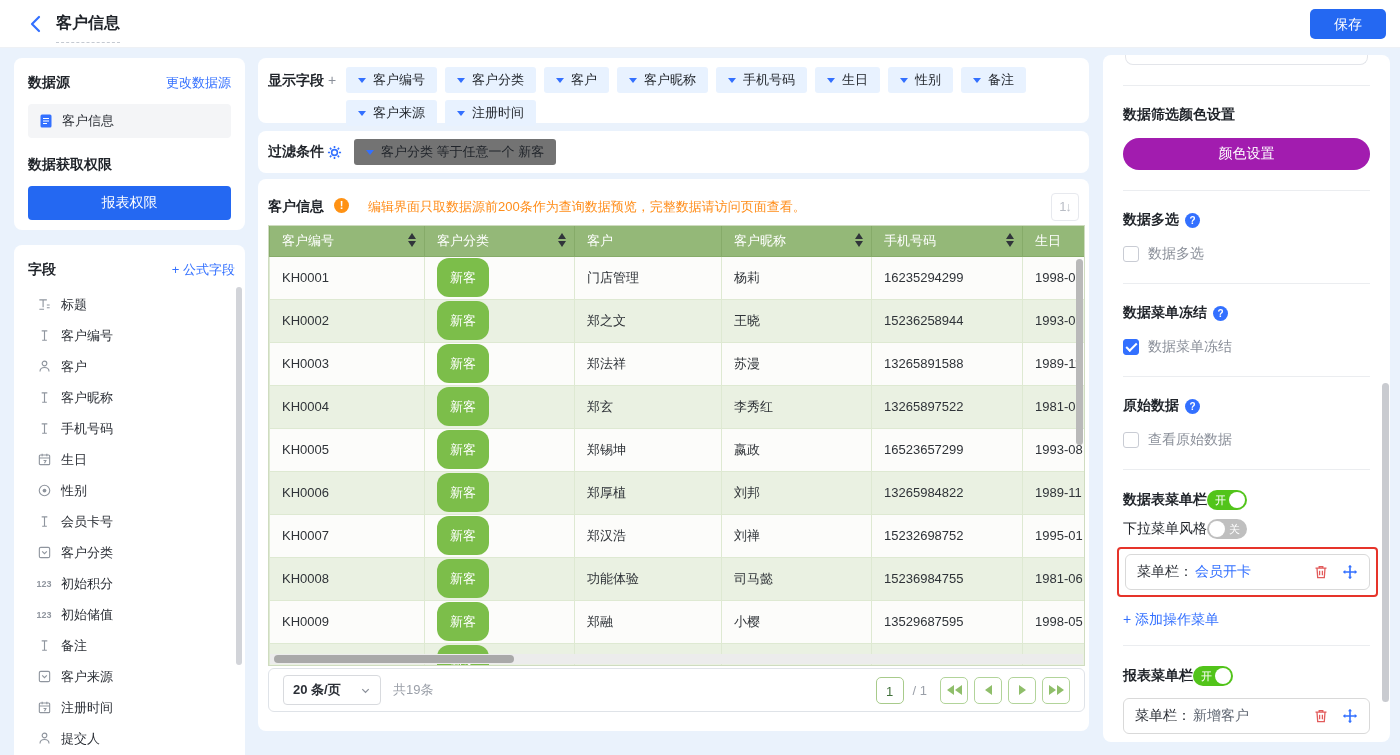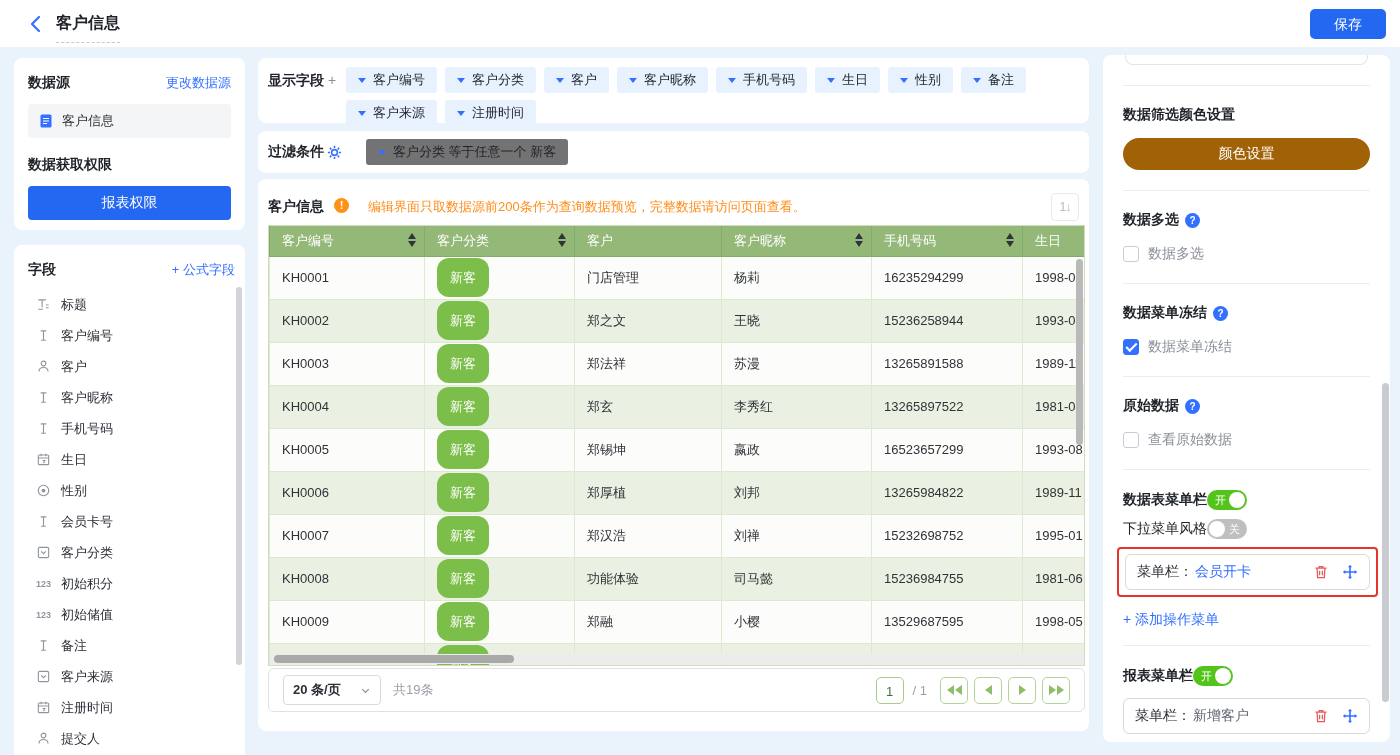--- a/index.html
+++ b/index.html
@@ -20,32 +20,32 @@
   .sec-head { display:flex; justify-content:space-between; align-items:center; }
   .sec-title { font-size:14px; font-weight:bold; color:#1f2329; }
   .blue-link { color:#3370ff; font-size:13px; cursor:pointer; text-decoration:none; }
   .ds-item { margin-top:12px; height:34px; background:#f4f5f7; border-radius:4px; display:flex; align-items:center; gap:8px; padding:0 10px; color:#2b2f36; }
   .perm-btn { margin-top:12px; height:34px; width:100%; background:#2468f2; border:none; border-radius:4px; color:#fff; font-size:14px; cursor:pointer; }
   .lcard1 .sec-title.mt { margin-top:18px; display:block; }
 
   .lcard2 { left:14px; top:245px; width:231px; height:520px; padding:16px 10px 0 14px; overflow:hidden; }
   .field-list { margin-top:10px; }
   .f-item { height:31px; display:flex; align-items:center; gap:9px; padding-left:8px; color:#2b2f36; font-size:13px; cursor:pointer; border-radius:4px; }
-  .f-ico { width:16px; height:16px; display:flex; align-items:center; color:#8f959e; flex:none; }
+  .f-ico { width:16px; height:16px; display:flex; align-items:center; justify-content:center; color:#8f959e; flex:none; }
   .num-ico { font-size:9px; color:#8f959e; letter-spacing:0; font-weight:bold; }
   .l-scroll { position:absolute; right:3px; top:42px; width:6px; height:378px; background:#d2d4d9; border-radius:3px; }
 
   
   .mcardA { left:258px; top:58px; width:831px; height:65px; padding:9px 10px; display:flex; gap:10px; }
   .row-label { font-size:14px; color:#1f2329; white-space:nowrap; padding-top:5px; font-weight:bold; }
   .plus-gray { color:#8a8f99; font-weight:normal; }
   .chips { display:flex; flex-wrap:wrap; gap:7px 8px; align-content:flex-start; }
   .chip { background:#e8f2ff; border-radius:3px; height:26px; display:inline-flex; align-items:center; padding:0 12px; font-size:13px; color:#1f2329; cursor:pointer; }
   .tri { width:0; height:0; border-left:4px solid transparent; border-right:4px solid transparent; border-top:5px solid #3370ff; display:inline-block; margin-right:7px; }
-  .mcardB { left:258px; top:131px; width:831px; height:42px; padding:8px 10px; display:flex; gap:24px; align-items:center; }
+  .mcardB { left:258px; top:131px; width:831px; height:42px; padding:8px 10px; display:flex; gap:12px; align-items:center; }
   .mcardB .row-label { padding-top:0; }
   .chip.filter { background:#737373; }
   .gear { width:15px; height:15px; margin-left:-4px; }
 
   
   .mcardC { left:258px; top:179px; width:831px; height:552px; }
   .tbl-title-row { position:absolute; left:10px; top:13px; right:10px; height:30px; display:flex; align-items:center; gap:10px; }
   .tbl-title { font-size:14px; font-weight:bold; color:#1f2329; }
   .warn { display:flex; align-items:flex-start; gap:19px; color:#ff8d1a; font-size:13px; }
   .warn-ico { width:15px; height:15px; border-radius:50%; background:#ff9214; color:#fff; font-size:11px; font-weight:bold; text-align:center; line-height:15px; flex:none; }
@@ -81,21 +81,21 @@
   .nav-btn i.r { border-left:7px solid #8fbe6a; }
 
   
   .rcard { left:1103px; top:55px; width:287px; height:687px; padding:0 10px; overflow:hidden; }
   .r-inner { padding:0 10px; }
   .clip-box { height:10px; border:1px solid #e3e5ea; border-top:none; border-radius:0 0 8px 8px; margin:0 2px; }
   .divider { height:1px; background:#ebedf0; margin:20px 0; }
   .r-title { font-size:14px; font-weight:bold; color:#1f2329; display:flex; align-items:center; gap:6px; }
   .q-ico { width:15px; height:15px; border-radius:50%; background:#3370ff; color:#fff; font-size:10px; font-weight:bold; line-height:15px; text-align:center; display:inline-block; }
   .q-ico::after { content:"?"; }
-  .blue-btn { margin-top:14px; width:100%; height:32px; background:#a16207; color:#fff; border:none; border-radius:16px; font-size:14px; cursor:pointer; }
+  .blue-btn { margin-top:14px; width:100%; height:32px; background:#a21caf; color:#fff; border:none; border-radius:16px; font-size:14px; cursor:pointer; }
   .cb-row { margin-top:16px; display:flex; align-items:center; gap:9px; color:#8a8f99; font-size:14px; cursor:pointer; }
   .cb { width:16px; height:16px; border:1px solid #c9ccd4; border-radius:3px; background:#fff; flex:none; }
   .cb.checked { background:#3370ff; border-color:#3370ff; }
   .cb.checked::after { content:""; display:block; width:9px; height:4px; border-left:2px solid #fff; border-bottom:2px solid #fff; transform:rotate(-45deg); margin:3px 0 0 2px; }
   .tog-row { display:flex; align-items:center; margin-top:0; }
   .tog-label { font-size:14px; color:#1f2329; }
   .tog-label.bold { font-weight:bold; }
   .toggle { position:relative; width:40px; height:20px; border-radius:10px; cursor:pointer; flex:none; }
   .toggle em { position:absolute; top:3px; font-size:11px; font-style:normal; color:#fff; line-height:14px; }
   .toggle .knob { position:absolute; top:2px; width:16px; height:16px; border-radius:50%; background:#fff; }

